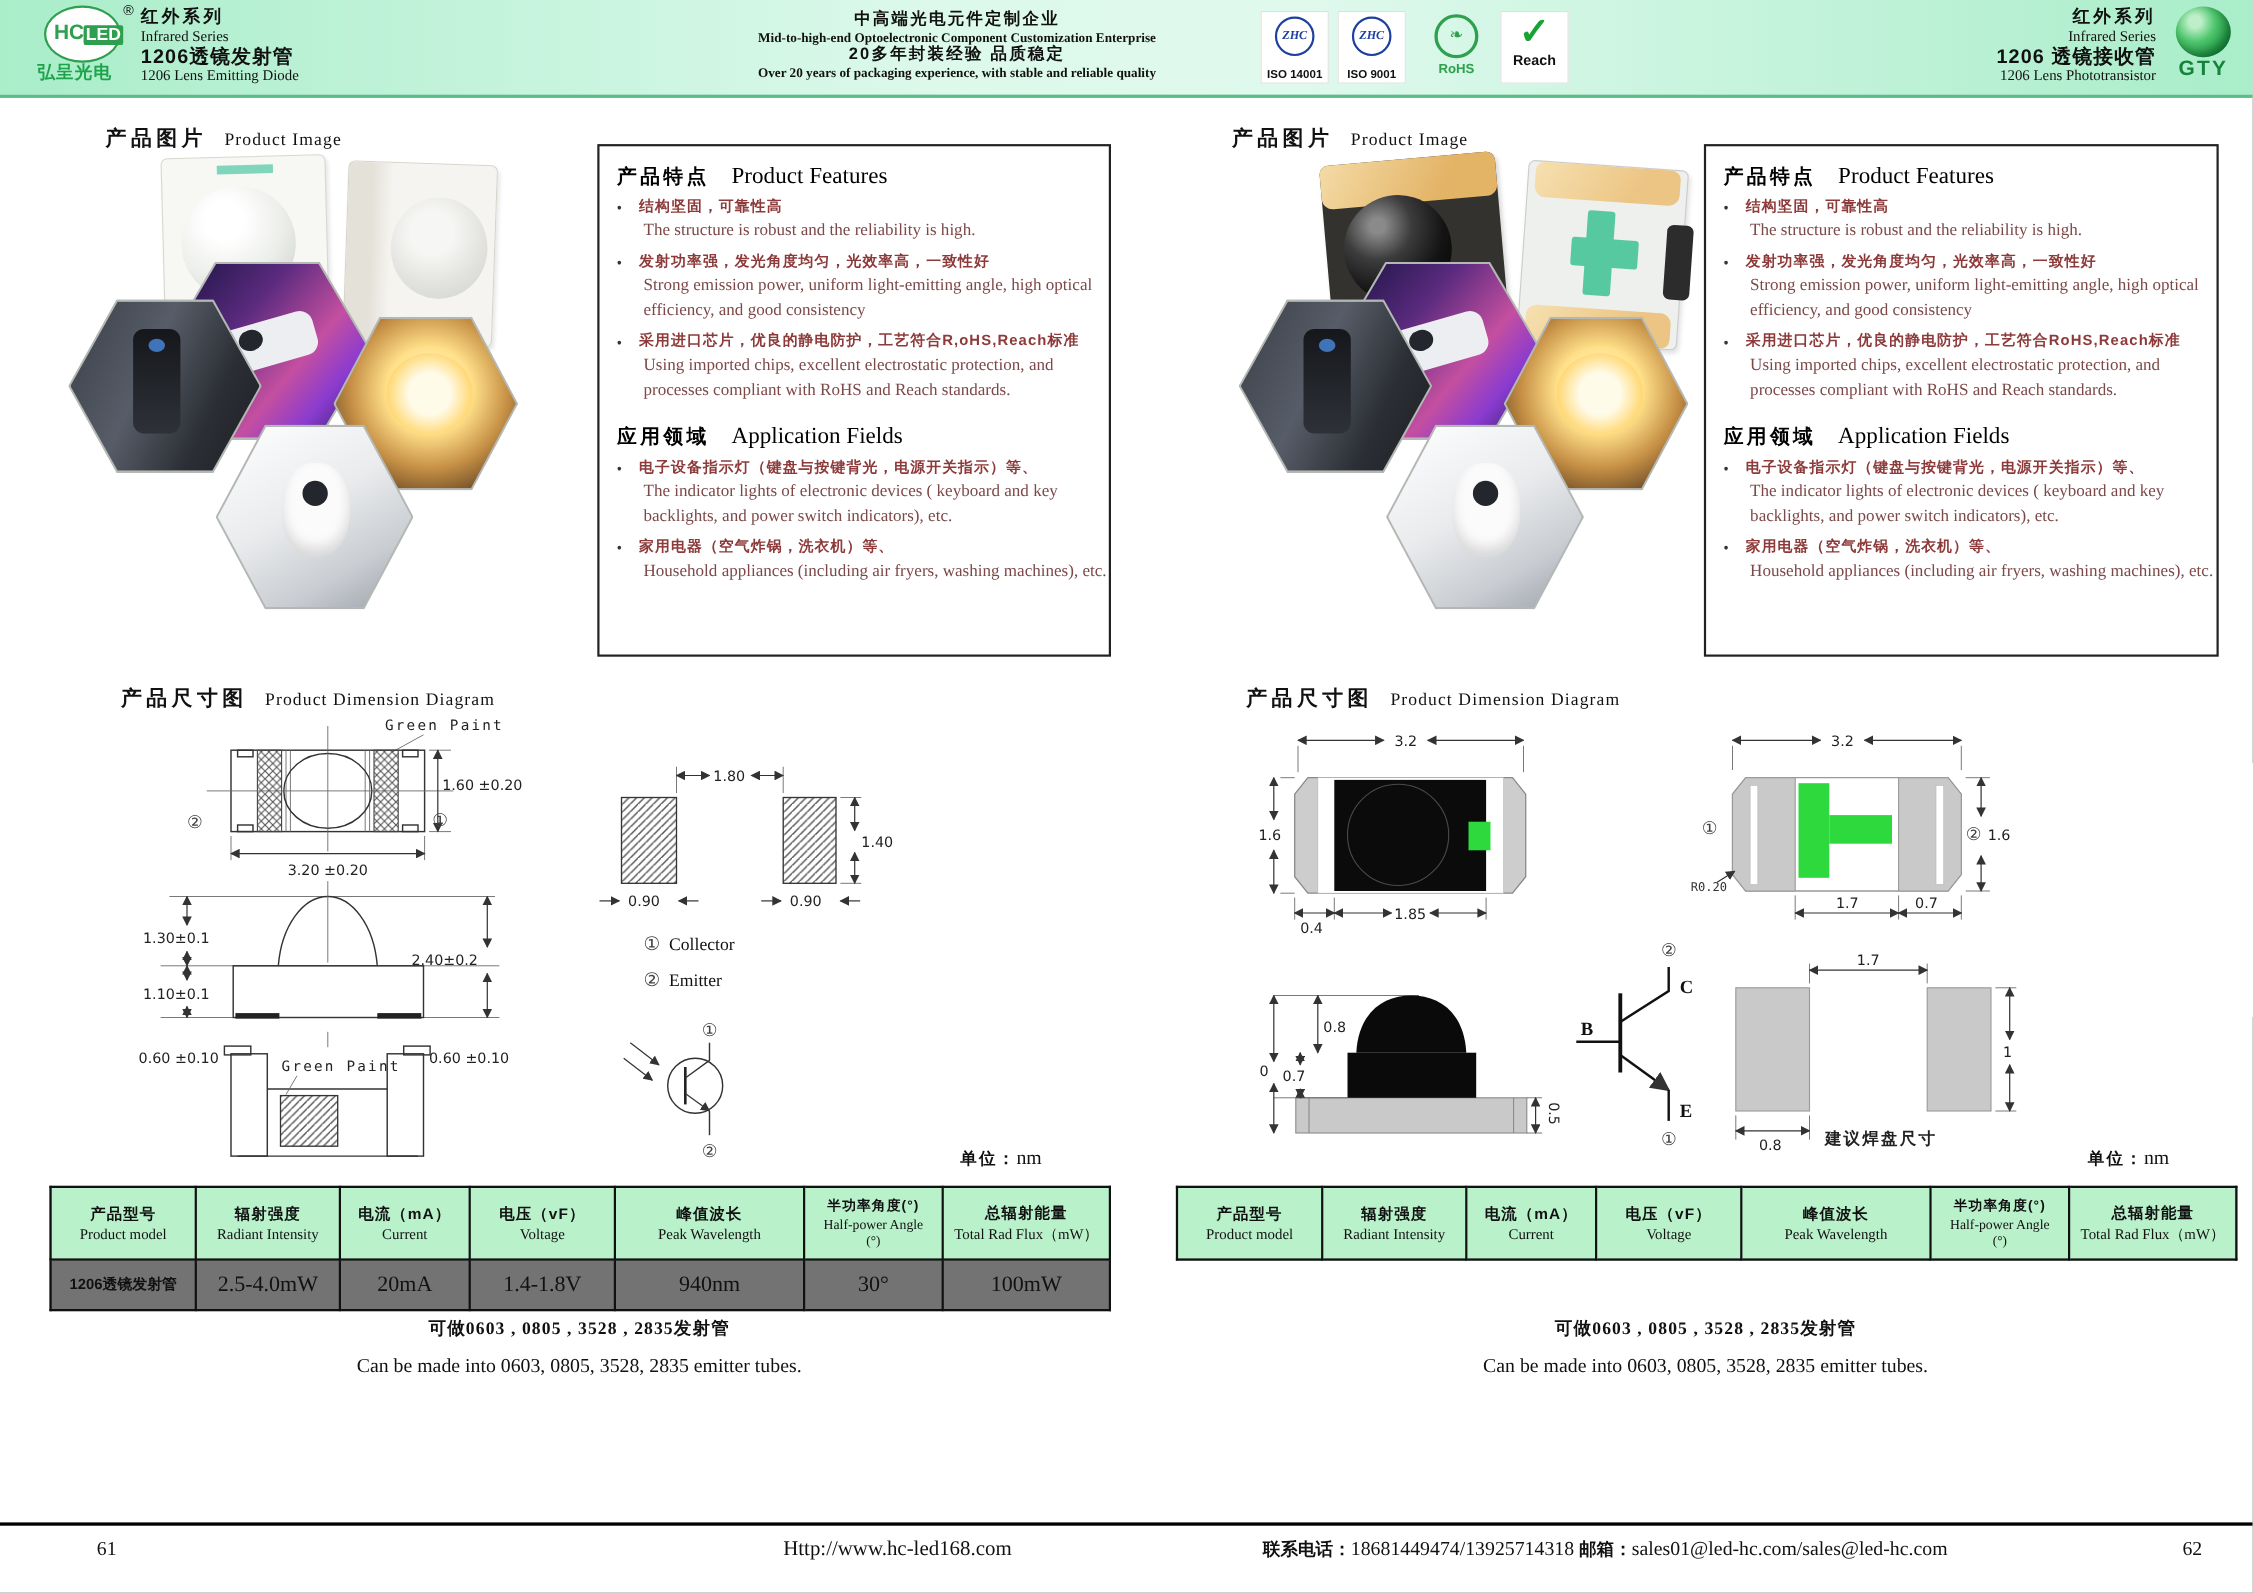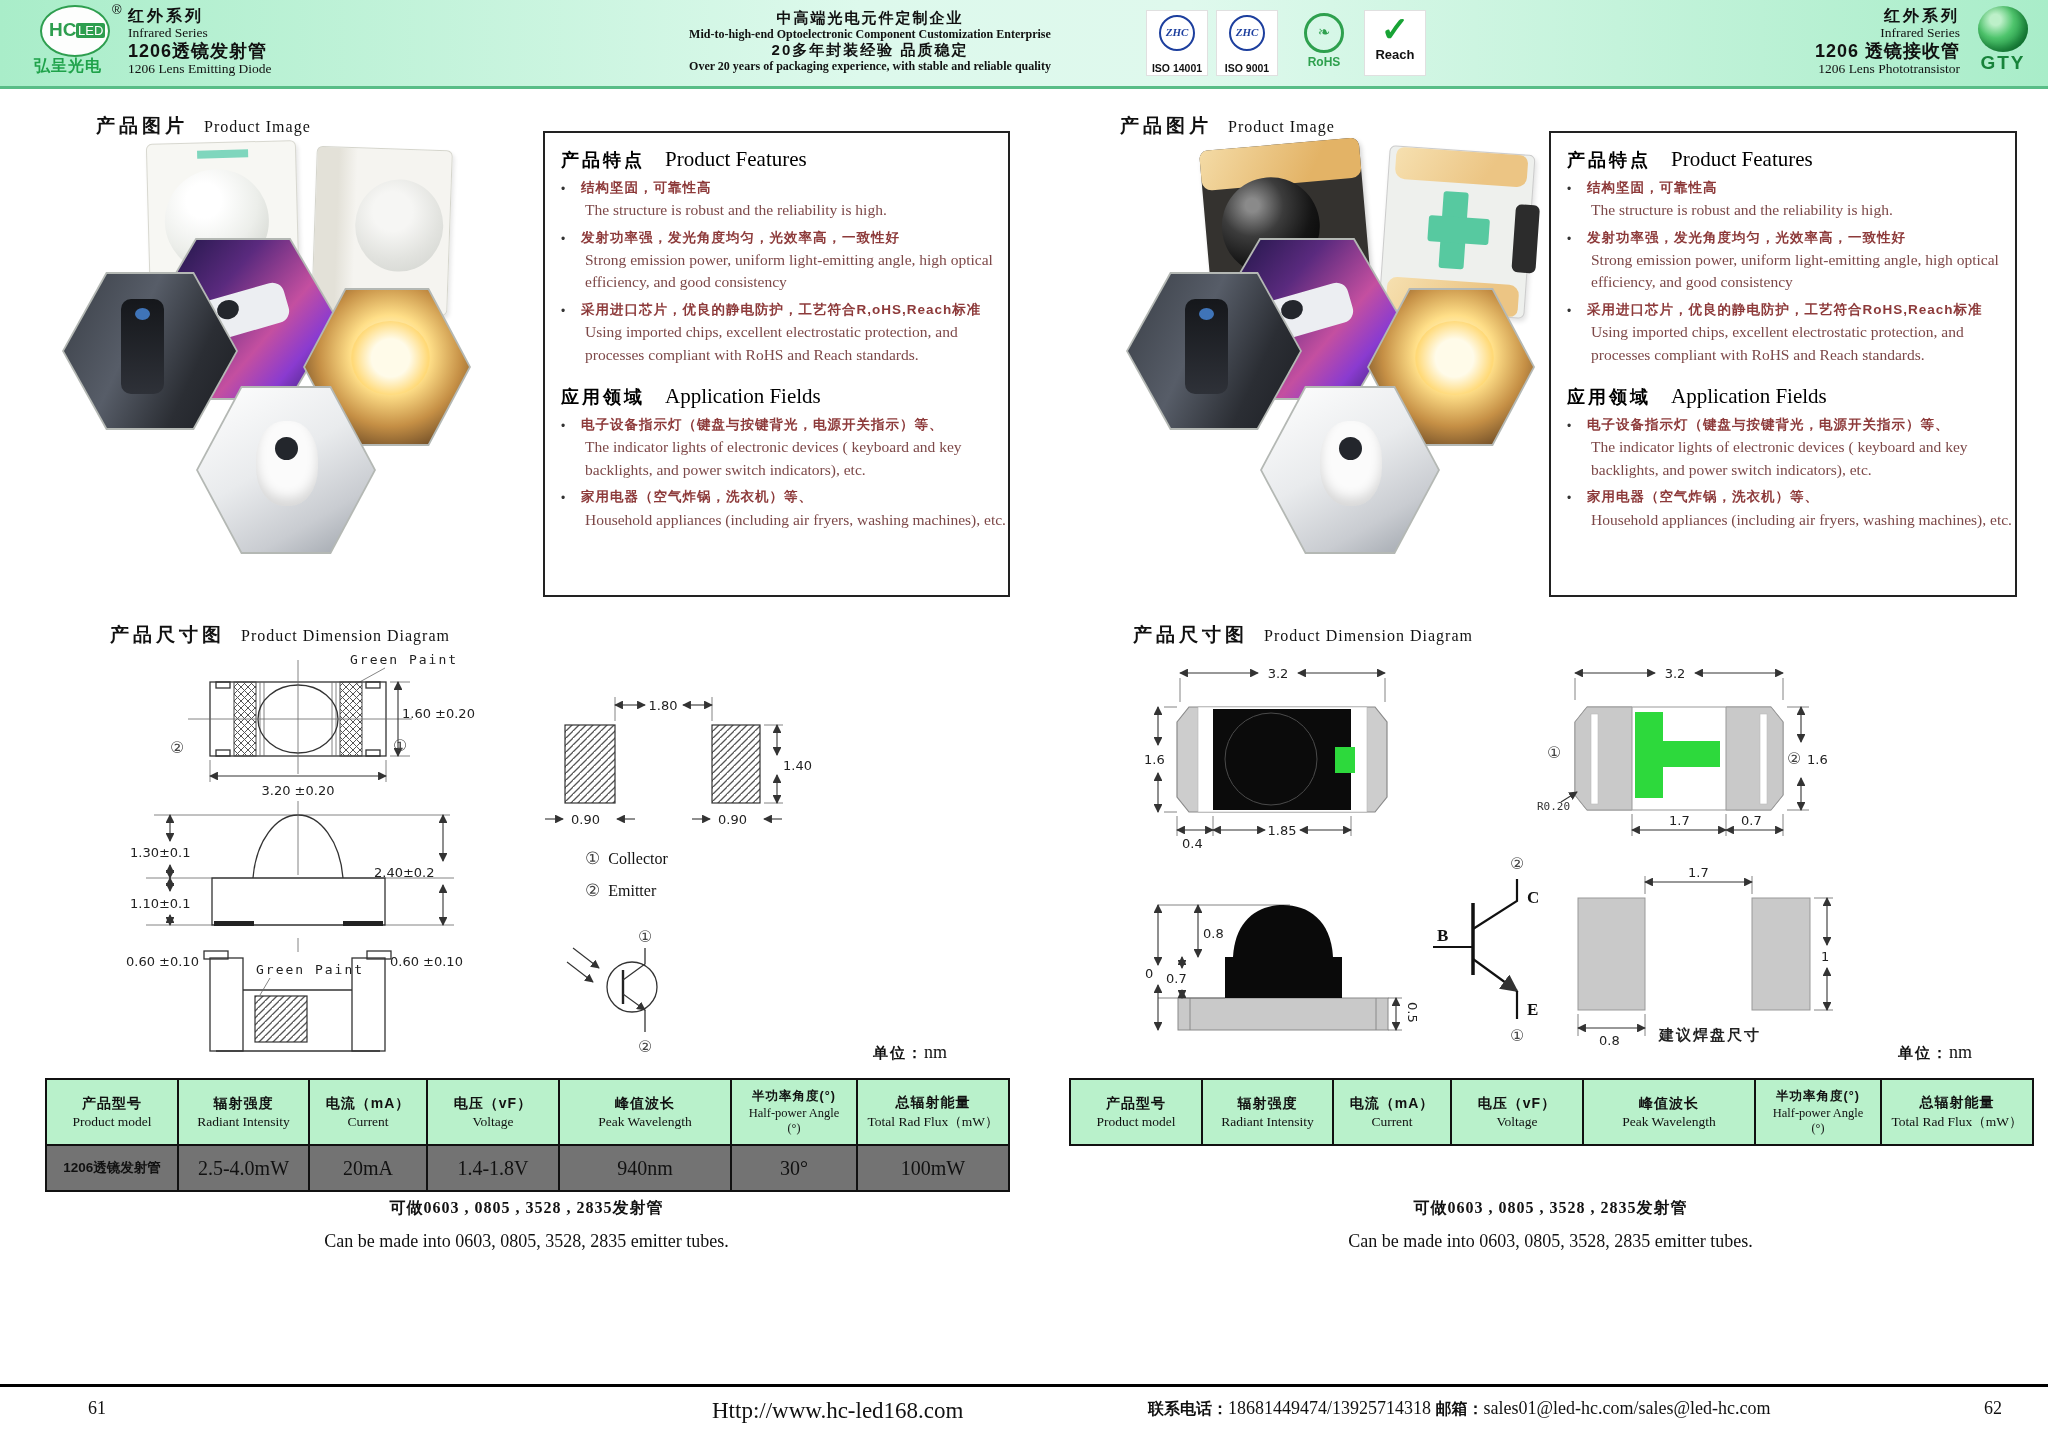--- a/index.html
+++ b/index.html
@@ -6,21 +6,21 @@
   .sheet{position:relative;width:2048px;height:1448px;background:#ffffff;overflow:hidden;
          font-family:"Liberation Sans",sans-serif;color:#111;}
 
   
   .header{position:absolute;left:0;top:0;width:2048px;height:86px;
           background:linear-gradient(90deg,#a9edc9 0%,#ddf9ec 42%,#dff9ed 58%,#a9edc9 100%);
           border-bottom:3px solid #59bd87;}
   .oval{position:absolute;left:40px;top:5px;width:66px;height:48px;border:2.5px solid #2e9e4f;
         border-radius:50%;background:#fdfefd;}
   .hc{position:absolute;left:7px;top:12px;font-weight:bold;font-size:19px;color:#2e9e4f;}
-  .ledword{position:absolute;left:34px;top:16px;font-weight:normal;font-size:13px;color:#fff;
+  .ledword{position:absolute;left:34px;top:16px;font-weight:bold;font-size:16px;color:#fff;
            background:linear-gradient(90deg,#2e9e4f 60%,#2e9e4f);padding:0 2px;border-radius:2px;}
   .reg{position:absolute;left:112px;top:2px;font-size:13px;}
   .hcsub{position:absolute;left:34px;top:56px;font-weight:bold;font-size:16px;color:#1fa24a;letter-spacing:1px;}
   .h-left-text{position:absolute;left:128px;top:7px;line-height:1.12;}
   .hz1{font-weight:bold;font-size:16px;letter-spacing:3px;}
   .he1{font-family:"Liberation Serif",serif;font-size:13.5px;}
   .hz2{font-weight:bold;font-size:18px;letter-spacing:1px;margin-top:1px;}
   .he2{font-family:"Liberation Serif",serif;font-size:13.5px;}
   .h-center{position:absolute;left:620px;top:9px;width:500px;text-align:center;line-height:1.2;}
   .cz{font-weight:bold;font-size:15px;letter-spacing:2px;}
@@ -122,21 +122,21 @@
   .hen2{display:block;font-family:"Liberation Serif",serif;font-size:12px;font-weight:normal;}
   table.spec td{height:44px;font-family:"Liberation Serif",serif;font-size:20px;}
   table.spec td.model{font-family:"Liberation Sans",sans-serif;font-size:13.5px;font-weight:bold;letter-spacing:0;}
   .note{position:absolute;text-align:center;}
   .nzh{font-weight:bold;font-size:16px;letter-spacing:1px;font-family:"Liberation Serif",serif;}
   .nen{font-family:"Liberation Serif",serif;font-size:18px;margin-top:12px;}
 
   
   .footline{position:absolute;left:0;top:1384px;width:2048px;border-top:3px solid #000;}
   .pageno{position:absolute;font-family:"Liberation Serif",serif;font-size:18px;}
-  .url{position:absolute;font-family:"Liberation Serif",serif;font-size:23px;}
+  .url{position:absolute;font-family:"Liberation Serif",serif;font-size:19px;}
   .contact{position:absolute;white-space:nowrap;}
   .clabel{font-weight:bold;font-size:16px;}
   .cval{font-family:"Liberation Serif",serif;font-size:18px;}
 </style>
 </head>
 <body>
 
 <div class="sheet">
 
   <svg width="0" height="0" style="position:absolute">

